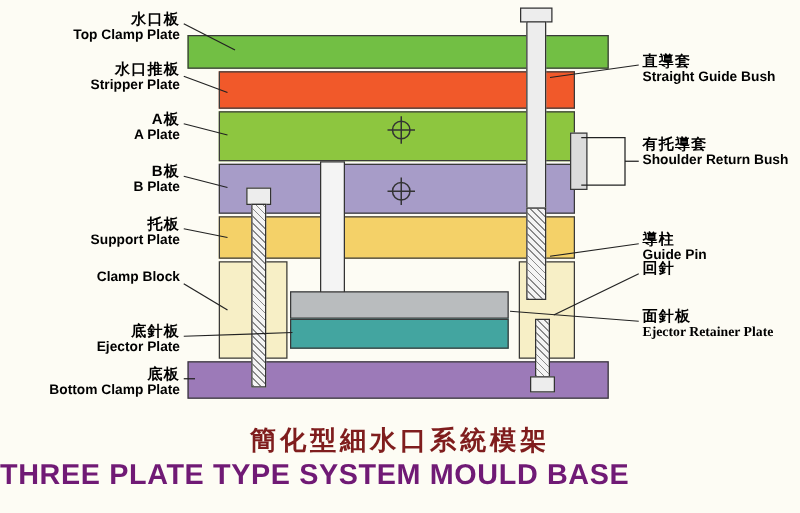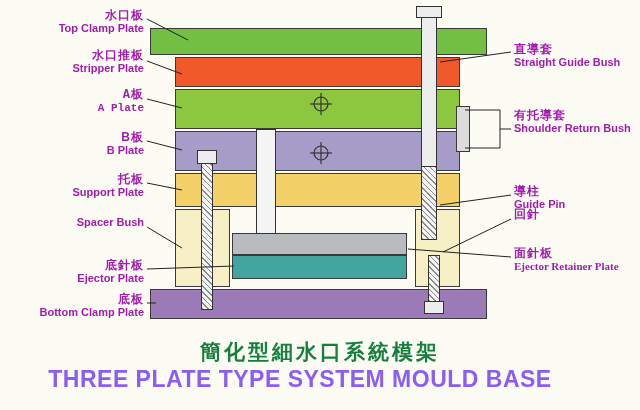--- a/index.html
+++ b/index.html
@@ -28,33 +28,33 @@
   .gp-shaft {left:421px;top:17px;width:16px;height:150px;}
   .gp-lower {left:421px;top:166px;width:16px;height:74px;}
   .bolt-head{left:197px;top:150px;width:20px;height:14px;}
   .bolt-shaft{left:201px;top:163px;width:12px;height:147px;}
   .col-center{left:256px;top:129px;width:20px;height:105px;background:#f4f4f4;}
   .rp-shaft {left:428px;top:255px;width:12px;height:47px;}
   .rp-head  {left:424px;top:301px;width:20px;height:13px;}
   
   .overlay{position:absolute;left:0;top:0;width:640px;height:410px;z-index:8;pointer-events:none;}
   
-  .lbl{position:absolute;z-index:9;color:#a21caf;}
+  .lbl{position:absolute;z-index:9;color:#000000;}
   .lbl .cn{font-size:12px;font-weight:bold;line-height:14px;letter-spacing:1px;}
   .lbl .en{font-size:11px;font-weight:bold;line-height:13px;}
   .lbl.left{left:2px;width:142px;text-align:right;}
   .lbl.right{left:514px;width:124px;text-align:left;}
-  .l1{top:8px;}  .l2{top:48px;} .l3{top:88px;font-family:Liberation Mono, monospace;} .l4{top:130px;}
+  .l1{top:8px;}  .l2{top:48px;} .l3{top:88px;} .l4{top:130px;}
   .l5{top:172px;}.l6{top:216px;}.l7{top:258px;}.l8{top:292px;}
   .r1{top:42px;} .r2{top:108px;}.r3{top:184px;}.r4{top:208px;font-family:Liberation Mono, monospace;}.r5{top:246px;font-family:Liberation Serif, serif;}
   
   .title-cn{position:absolute;left:0;top:338px;width:640px;text-align:center;
-            font-size:21px;font-weight:bold;color:#15803d;letter-spacing:3px;z-index:9;}
-  .title-en{position:absolute;left:0;top:366px;width:600px;text-align:center;
-            font-size:23px;font-weight:bold;color:#8b5cf6;letter-spacing:0.5px;z-index:9;}
+            font-size:21px;font-weight:bold;color:#7f1d1d;letter-spacing:3px;z-index:9;}
+  .title-en{position:absolute;left:0;top:366px;width:600px;text-align:left;
+            font-size:23px;font-weight:bold;color:#701a75;letter-spacing:0.5px;z-index:9;}
 </style>
 </head>
 <body>
 
 <div class="canvas">
 
   <div class="plate top-clamp"></div>
   <div class="plate stripper"></div>
   <div class="plate a-plate"></div>
   <div class="plate b-plate"></div>
@@ -121,21 +121,21 @@
   </div>
   <div class="lbl left l4">
     <div class="cn">B板</div>
     <div class="en">B Plate</div>
   </div>
   <div class="lbl left l5">
     <div class="cn">托板</div>
     <div class="en">Support Plate</div>
   </div>
   <div class="lbl left l6">
-    <div class="en">Spacer Bush</div>
+    <div class="en">Clamp Block</div>
   </div>
   <div class="lbl left l8">
     <div class="cn">底板</div>
     <div class="en">Bottom Clamp Plate</div>
   </div>
   <div class="lbl left l7">
     <div class="cn">底針板</div>
     <div class="en">Ejector Plate</div>
   </div>
 

